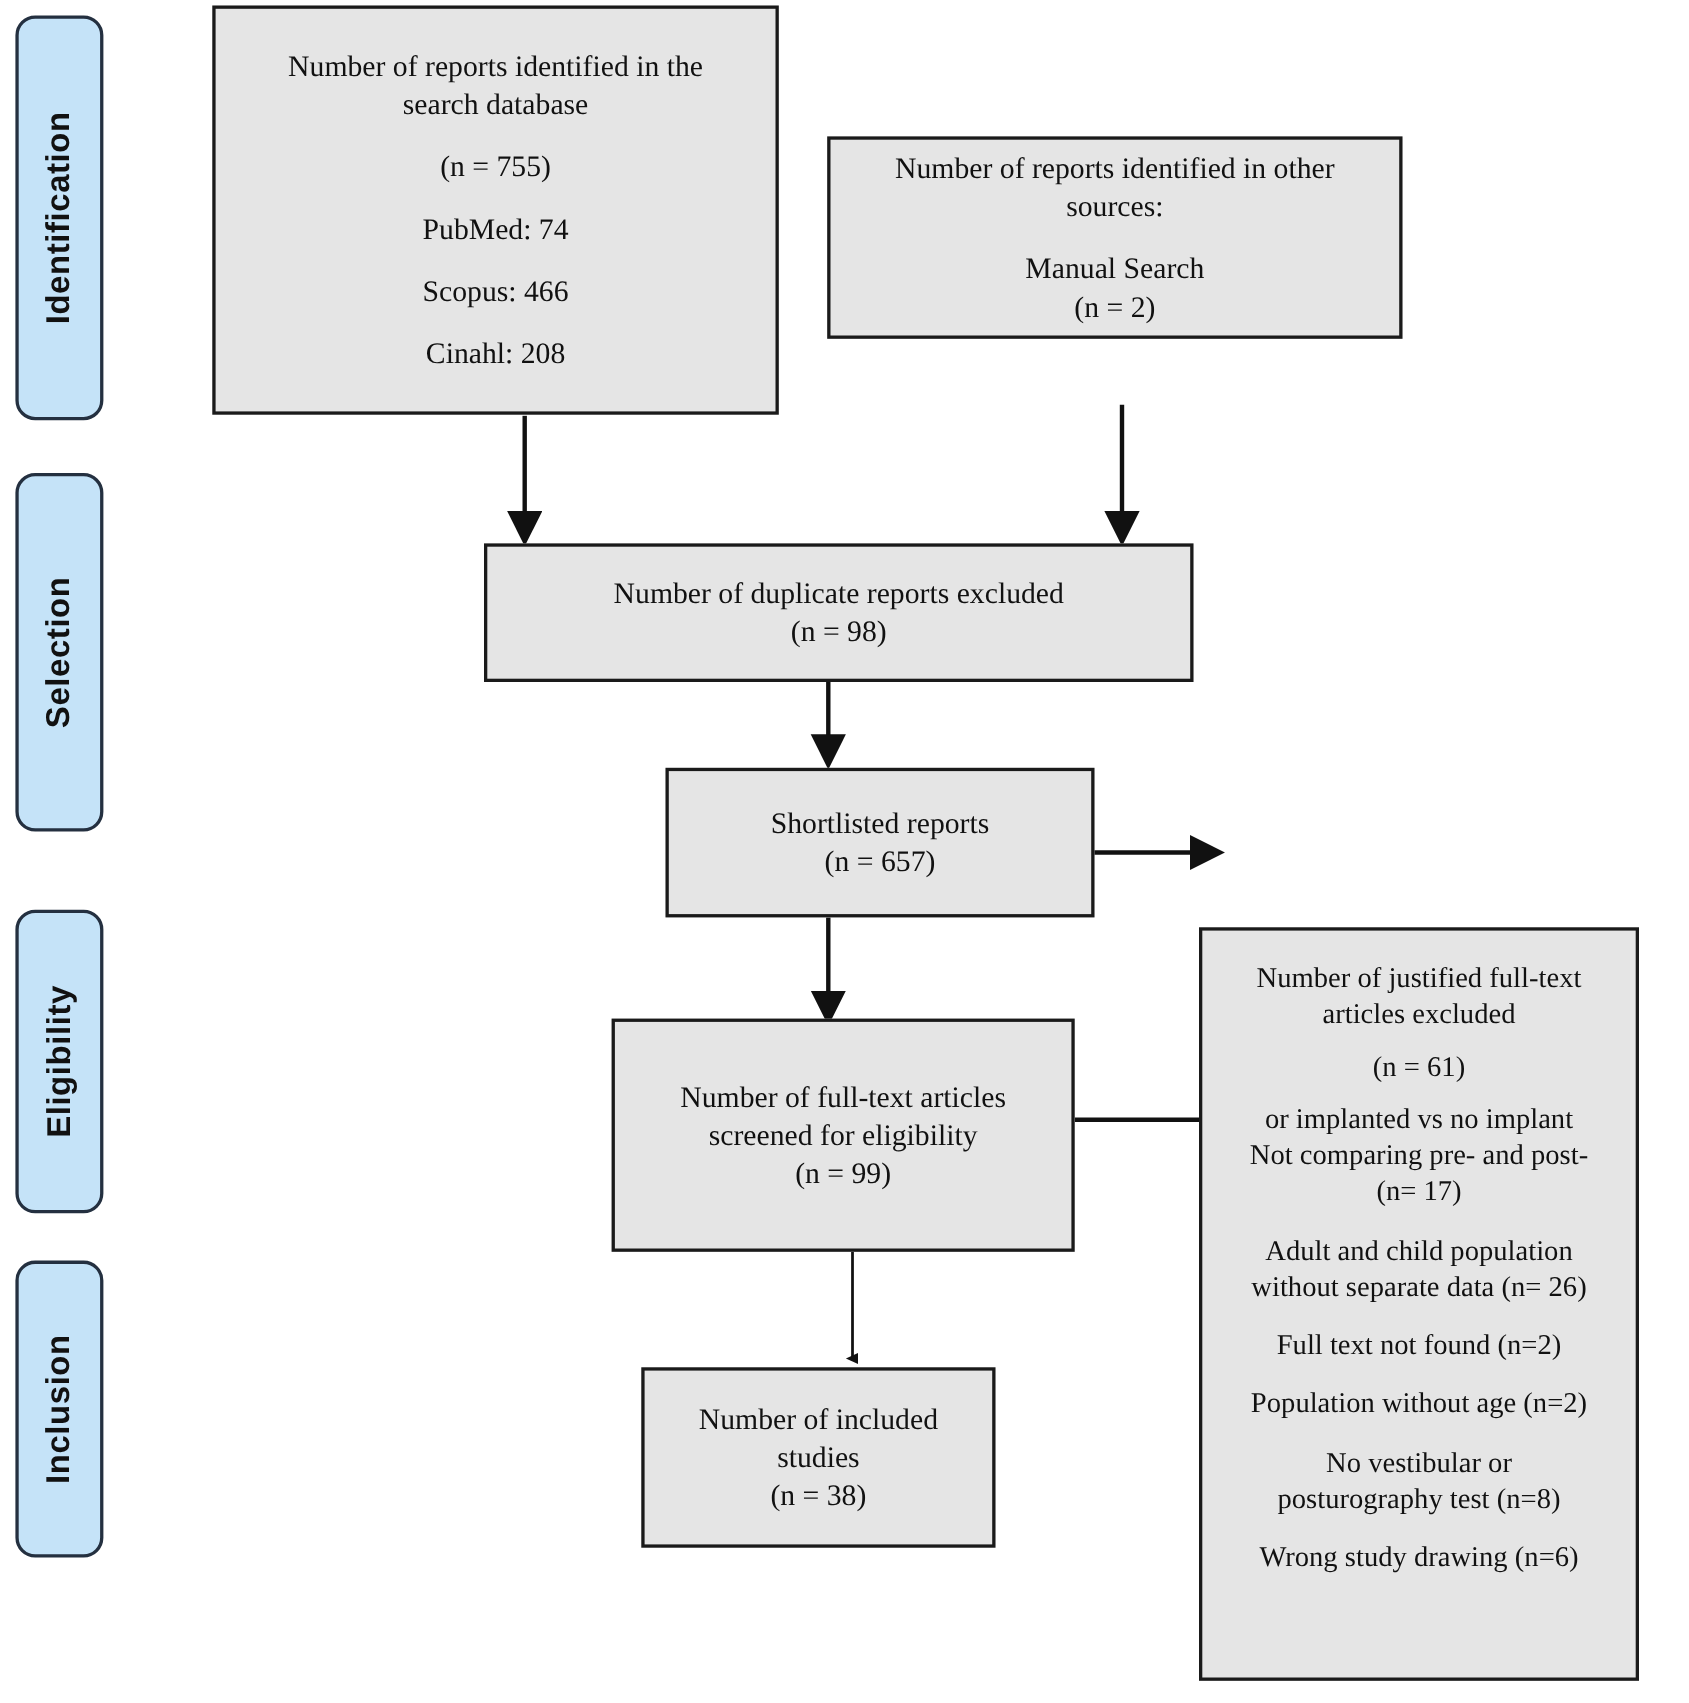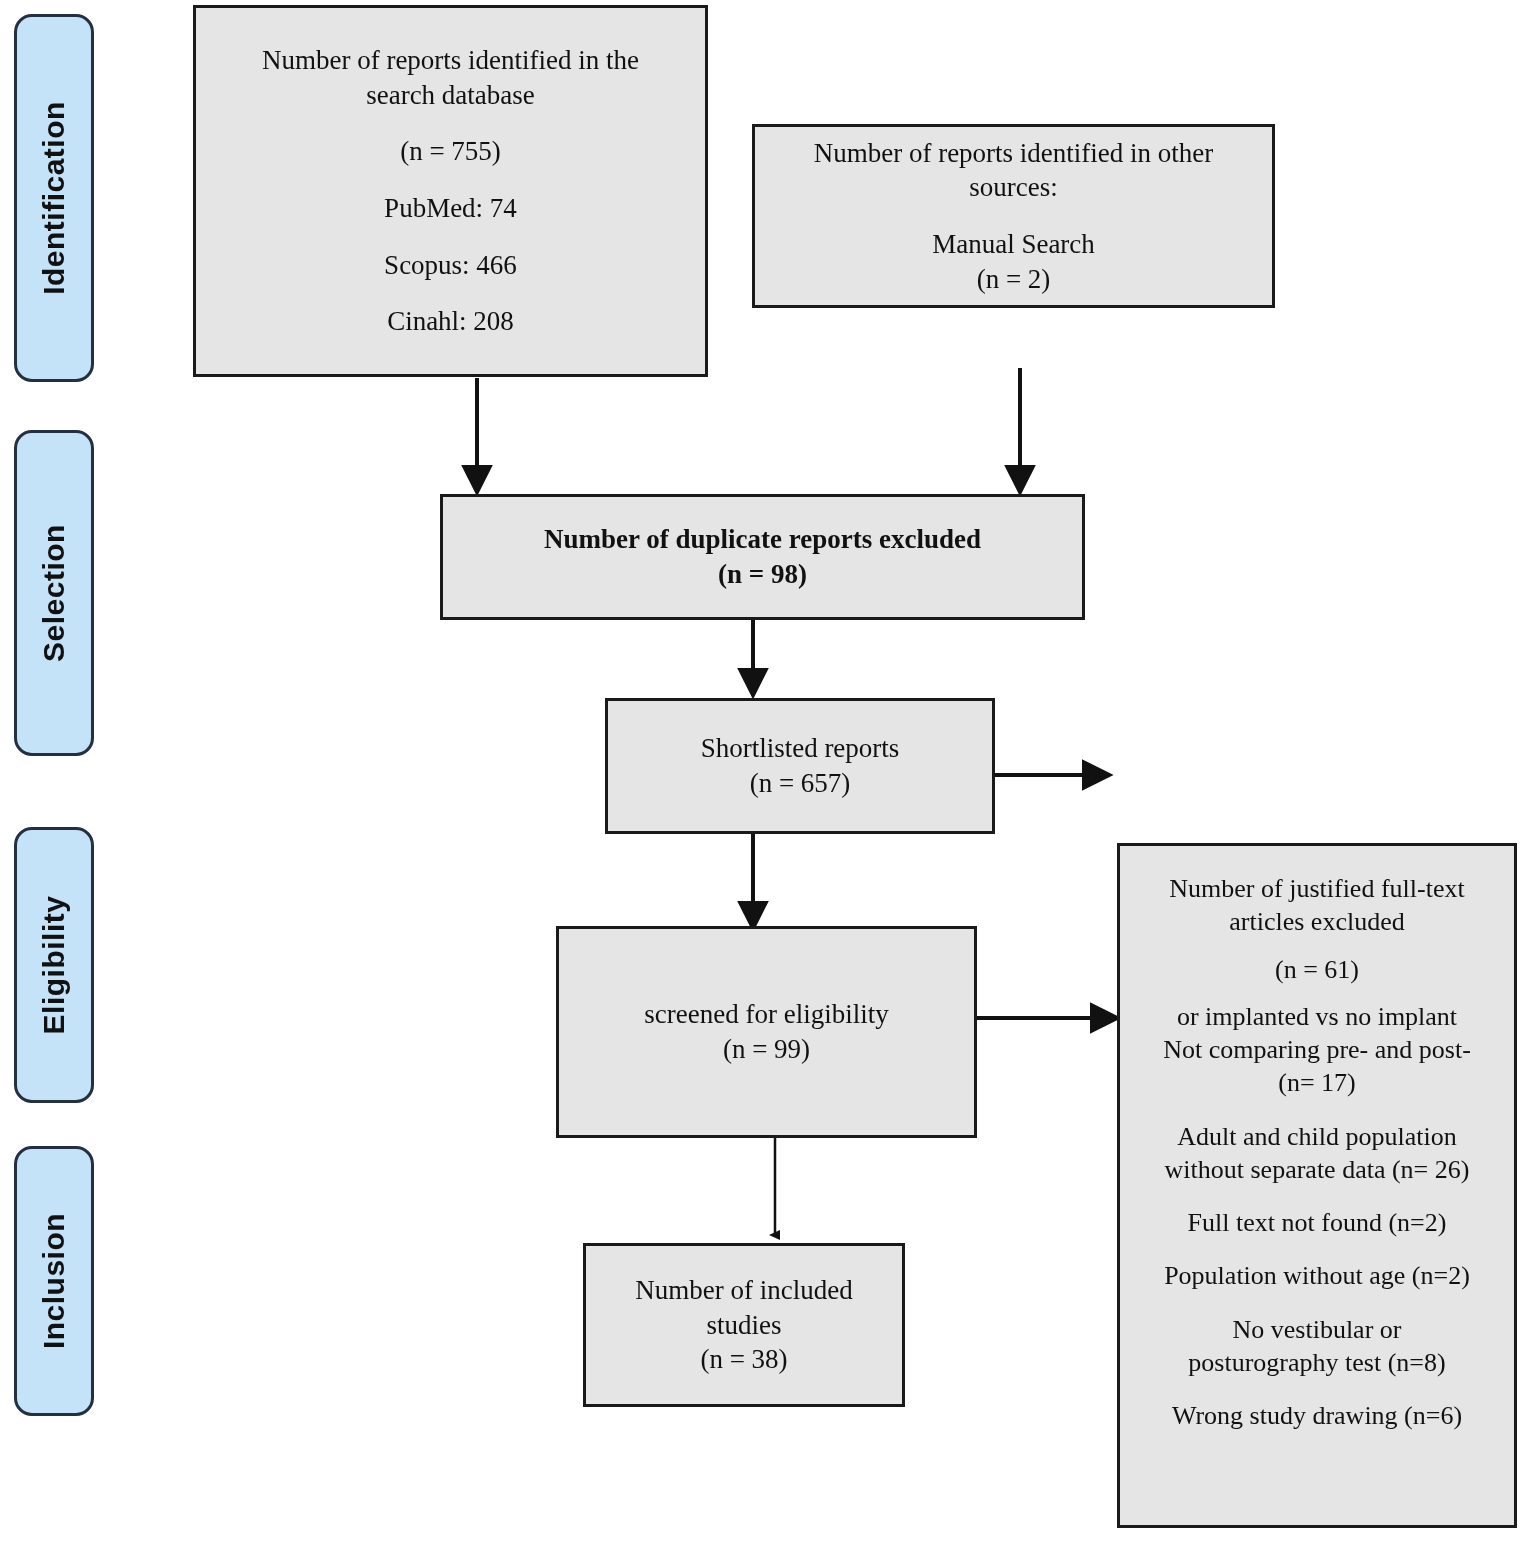--- a/index.html
+++ b/index.html
@@ -150,43 +150,44 @@
   <div class="box" id="box-other-sources" style="left:752px; top:124px; width:523px; height:184px;">
     <div class="box-inner">
       <p>Number of reports identified in other</p>
       <p>sources:</p>
       <div class="gap"></div>
       <p>Manual Search</p>
       <p>(n = 2)</p>
     </div>
   </div>
 
-  <div class="box" id="box-duplicates" style="left:440px; top:494px; width:645px; height:126px;font-weight:bold;">
+  <div class="box" id="box-duplicates" style="left:440px; top:494px; width:645px; height:126px;">
     <div class="box-inner">
       <p>Number of duplicate reports excluded</p>
       <p>(n = 98)</p>
     </div>
   </div>
 
   <div class="box" id="box-shortlisted" style="left:558px; top:698px; width:390px; height:136px;margin-left:47px;">
     <div class="box-inner">
       <p>Shortlisted reports</p>
       <p>(n = 657)</p>
     </div>
   </div>
 
 
   <div class="box" id="box-fulltext" style="left:556px; top:926px; width:421px; height:212px;">
     <div class="box-inner">
+      <p>Number of full-text articles</p>
       <p>screened for eligibility</p>
       <p>(n = 99)</p>
     </div>
   </div>
 
-  <div class="box" id="box-excluded-list" style="left:1117px; top:843px; width:400px; height:685px;">
+  <div class="box" id="box-excluded-list" style="left:1090px; top:843px; width:400px; height:685px;">
     <div class="box-inner">
       <p>Number of justified full-text</p>
       <p>articles excluded</p>
       <div class="gap-sm"></div>
       <p>(n = 61)</p>
       <div class="gap-sm"></div>
 
       <div class="item">
         <p>or implanted vs no implant</p>
         <p>Not comparing pre- and post-</p>

